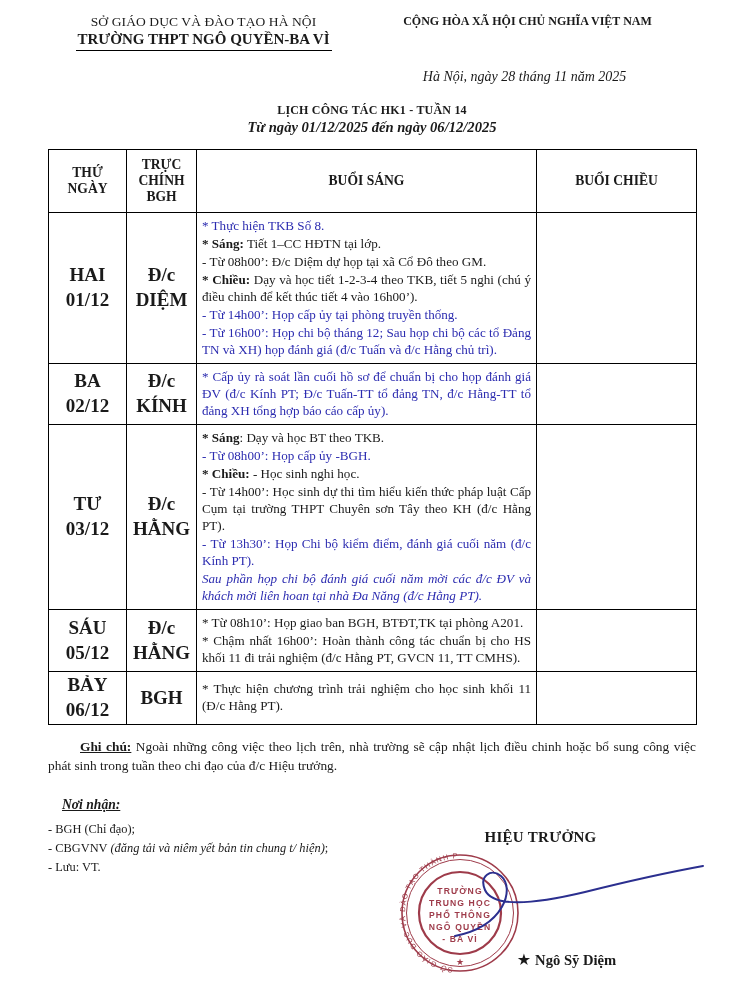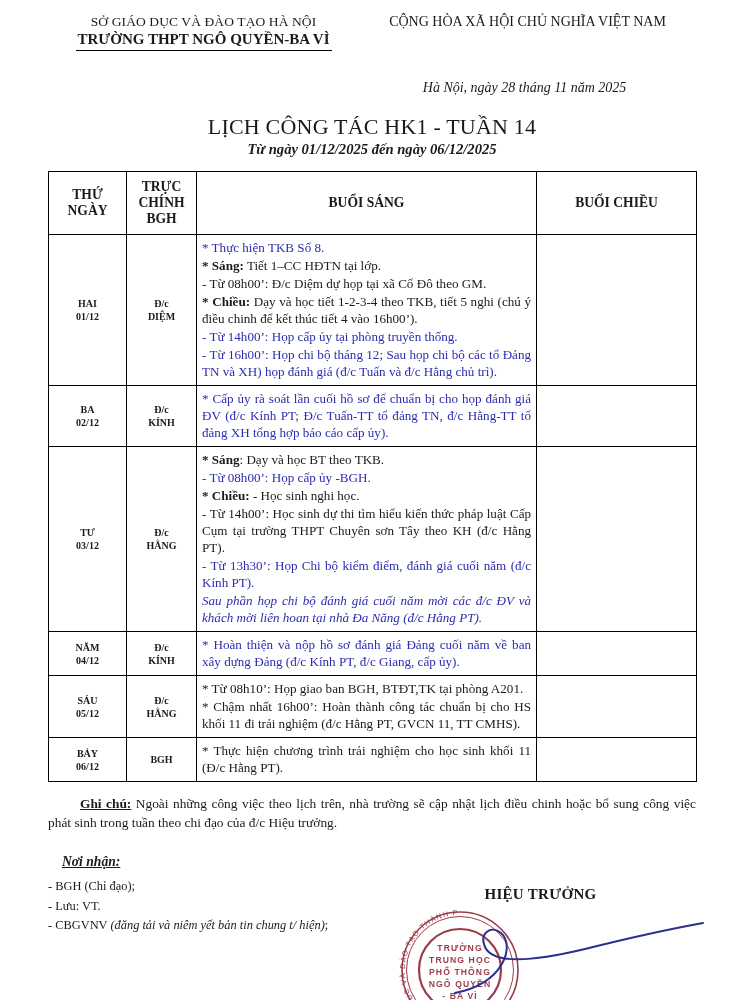--- a/index.html
+++ b/index.html
@@ -21,33 +21,33 @@
     display: flex;
     align-items: flex-start;
   }
   .hdr-left { width: 48%; text-align: center; }
   .hdr-right { width: 52%; text-align: center; }
   .org-line { font-size: 13.5px; letter-spacing: .1px; }
   .org-bold {
     font-size: 15px; font-weight: bold; display: inline-block;
     border-bottom: 1.3px solid #000; padding: 0 2px 1px 2px; line-height: 1.25;
   }
-  .nation { font-size: 14px; font-weight: normal; }
+  .nation { font-size: 12px; font-weight: bold; }
   .motto {
     font-size: 14.2px; font-weight: bold; display: inline-block;
     border-bottom: 1.3px solid #000; padding: 0 3px 1px 3px; margin-top: 1px;
   }
   .datestamp {
     text-align: center; font-style: italic; font-size: 14px;
-    margin-top: 29px; width: 52%; margin-left: auto; padding-right: 6px;
+    margin-top: 18px; width: 52%; margin-left: auto; padding-right: 6px;
   }
 
   
   .title-wrap { text-align: center; margin-top: 18px; }
-  .doc-title { font-size: 22px; font-weight: normal; letter-spacing: .2px; }
+  .doc-title { font-size: 12px; font-weight: bold; letter-spacing: .2px; }
   .doc-sub { font-size: 14.6px; font-weight: bold; font-style: italic; margin-top: 1px; }
 
   
   table.sched {
     width: 100%; border-collapse: collapse; margin-top: 13px;
     table-layout: fixed;
   }
   table.sched th, table.sched td {
     border: 1.1px solid #000;
     vertical-align: middle;
@@ -55,21 +55,21 @@
   table.sched thead th {
     font-size: 13.6px; font-weight: bold; text-align: center;
     padding: 7px 2px; line-height: 1.18;
   }
   .col-day   { width: 78px; }
   .col-duty  { width: 70px; }
   .col-am    { width: 340px; }
   .col-pm    { width: 160px; }
 
   td.daycell, td.dutycell {
-    text-align: center; font-weight: bold; font-size: 10px; line-height: 1.3;
+    text-align: center; font-weight: bold; font-size: 19px; line-height: 1.3;
   }
   td.content {
     padding: 3px 5px 4px 5px;
     font-size: 13.1px;
     line-height: 1.3;
     text-align: justify;
     vertical-align: top;
   }
   td.content .ln { margin: 1px 0; }
   td.pm { }
@@ -200,34 +200,20 @@
             <div class="ln blue">- Từ 08h00’: Họp cấp ủy -BGH.</div>
             <div class="ln"><span class="b">* Chiều:</span> - Học sinh nghi học.</div>
             <div class="ln">- Từ 14h00’: Học sinh dự thi tìm hiểu kiến thức pháp luật Cấp Cụm tại trường THPT Chuyên sơn Tây  theo KH (đ/c Hằng PT).</div>
             <div class="ln blue"> - Từ 13h30’: Họp Chi bộ kiểm điểm, đánh giá cuối năm (đ/c Kính PT).</div>
             <div class="ln blue i">Sau phần họp chi bộ đánh giá cuối năm mời các đ/c ĐV và khách mời liên hoan tại nhà Đa Năng (đ/c Hằng PT).</div>
           </td>
           <td class="content pm"></td>
         </tr>
         <tr>
           <td class="daycell">
-            <div>NĂM</div>
-            <div>04/12</div>
-          </td>
-          <td class="dutycell">
-            <div>Đ/c</div>
-            <div>KÍNH</div>
-          </td>
-          <td class="content">
-            <div class="ln blue">* Hoàn thiện và nộp hồ sơ đánh giá Đảng cuối năm về ban xây dựng Đảng (đ/c Kính PT, đ/c Giang, cấp ủy).</div>
-          </td>
-          <td class="content pm"></td>
-        </tr>
-        <tr>
-          <td class="daycell">
             <div>SÁU</div>
             <div>05/12</div>
           </td>
           <td class="dutycell">
             <div>Đ/c</div>
             <div>HẰNG</div>
           </td>
           <td class="content">
             <div class="ln">* Từ 08h10’: Họp giao ban BGH, BTĐT,TK tại phòng A201.</div>
             <div class="ln">* Chậm nhất 16h00’: Hoàn thành công tác chuẩn bị cho HS khối 11 đi trải nghiệm (đ/c Hằng PT, GVCN 11, TT CMHS).</div>
@@ -253,22 +239,22 @@
   <div class="note note-first">
     <span class="lead">Ghi chú:</span><span> Ngoài những công việc theo lịch trên, nhà trường sẽ cập nhật lịch điều chinh hoặc bổ sung công việc phát sinh trong tuần theo chi đạo của đ/c Hiệu trưởng.</span>
   </div>
 
   <div class="footer">
 
     <div class="recipients">
       <div class="recip-title">Nơi nhận:</div>
       <div class="recip-list">
           <div>- BGH (Chỉ đạo);</div>
+          <div>- CBGVNV <i>(đăng tải và niêm yết bản tin chung t/ hiện)</i>;</div>
           <div>- Lưu: VT.</div>
-          <div>- CBGVNV <i>(đăng tải và niêm yết bản tin chung t/ hiện)</i>;</div>
         </div>
     </div>
 
     <div class="signblock">
       <div class="sign-title">HIỆU TRƯỞNG</div>
 
       <div class="stamp-area">
 
         <svg class="stamp" viewBox="0 0 122 122">
           <g fill="none" stroke="#9e3b4a" stroke-width="1.6">

